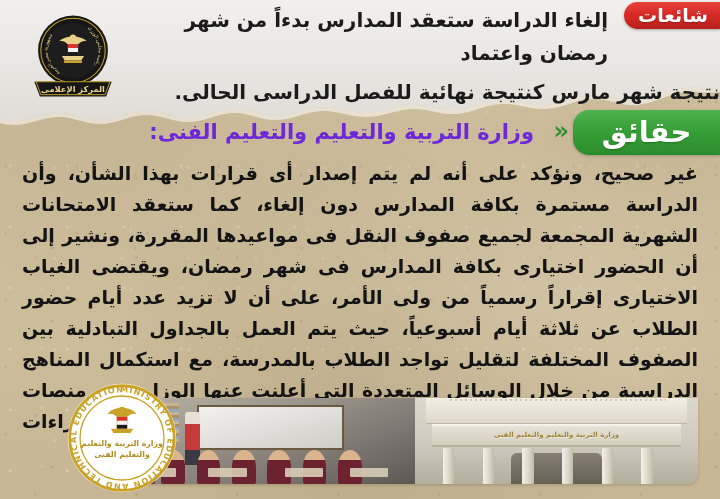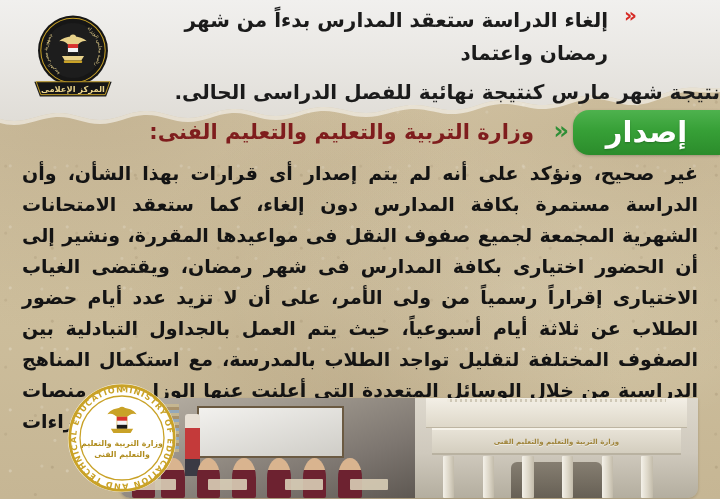--- a/index.html
+++ b/index.html
@@ -99,21 +99,21 @@
   }
 
   .chev-green {
     position: absolute; right: 155px; top: 119px;
     color: #2f8f37; font-size: 24px; font-weight: 700;
     line-height: 1; letter-spacing: -4px;
   }
 
   .ministry-line {
     position: absolute; right: 186px; top: 117px;
-    color: #7f1d1d;
+    color: #6d28d9;
     font-size: 21px; font-weight: 700;
     line-height: 30px;
     white-space: nowrap;
     letter-spacing: -.2px;
   }
 
   
   .body-text {
     position: absolute; right: 22px; top: 158px;
     width: 676px;
@@ -128,21 +128,21 @@
   
   .seal {
     position: absolute; left: 66px; top: 382px;
     width: 112px; height: 112px;
     z-index: 5;
   }
 
   
   .photo {
     position: absolute; left: 120px; top: 398px;
-    width: 578px; height: 100px;
+    width: 578px; height: 86px;
     border-radius: 0 0 10px 10px;
     overflow: hidden;
     box-shadow: 0 1px 3px rgba(0,0,0,.18);
   }
   .photo-left {
     position: absolute; left: 0; top: 0; width: 51%; height: 100%;
     background: linear-gradient(160deg, #b9b2a6 0%, #9d968c 35%, #7d7670 70%, #5e5852 100%);
     overflow: hidden;
   }
   .photo-right {
@@ -284,27 +284,28 @@
     </text>
     <text font-size="5.1" fill="#e8d28a" font-family="'DejaVu Sans',sans-serif">
       <textPath href="#ringTop" startOffset="22%" text-anchor="middle">رئاسة مجلس الوزراء</textPath>
     </text>
 
     <path d="M8,78 L92,78 L86,94 L14,94 Z" fill="#1d1d1d"></path>
     <path d="M10,78 L90,78 L85,92 L15,92 Z" fill="#161616" stroke="#c9a227" stroke-width="1"></path>
     <text x="50" y="89" font-size="9" font-weight="700" fill="#e8d28a" text-anchor="middle" font-family="'DejaVu Sans',sans-serif">المركز الإعلامى</text>
   </svg>
 
+  <div class="badge-rumor">شائعات</div>
   <div class="chev-red">«</div>
   <div class="headline">
     <span>إلغاء الدراسة ستعقد المدارس بدءاً من شهر رمضان واعتماد</span>
     <span class="l2">نتيجة شهر مارس كنتيجة نهائية للفصل الدراسى الحالى.</span>
   </div>
 
-  <div class="badge-facts">إصدار</div>
+  <div class="badge-facts">حقائق</div>
   <div class="chev-green">«</div>
   <div class="ministry-line">وزارة التربية والتعليم والتعليم الفنى:</div>
 
   <div class="body-text">
     <p>غير صحيح، ونؤكد على أنه لم يتم إصدار أى قرارات بهذا الشأن، وأن الدراسة مستمرة بكافة المدارس دون إلغاء، كما ستعقد الامتحانات الشهرية المجمعة لجميع صفوف النقل فى مواعيدها المقررة، ونشير إلى أن الحضور اختيارى بكافة المدارس فى شهر رمضان، ويقتضى الغياب الاختيارى إقراراً رسمياً من ولى الأمر، على أن لا تزيد عدد أيام حضور الطلاب عن ثلاثة أيام أسبوعياً، حيث يتم العمل بالجداول التبادلية بين الصفوف المختلفة لتقليل تواجد الطلاب بالمدرسة، مع استكمال المناهج الدراسية من خلال الوسائل المتعددة التى أعلنت عنها الوزارة من منصات وقنوات تعليمية، ونشدد على الاستمرار فى تطبيق كافة الإجراءات الاحترازية لحماية كافة عناصر المنظومة التعليمية.</p>
   </div>
 
   <svg class="seal" viewBox="0 0 120 120">
     <circle cx="60" cy="60" r="58" fill="#ffffff"></circle>
     <circle cx="60" cy="60" r="56" fill="none" stroke="#c9a227" stroke-width="3"></circle>

